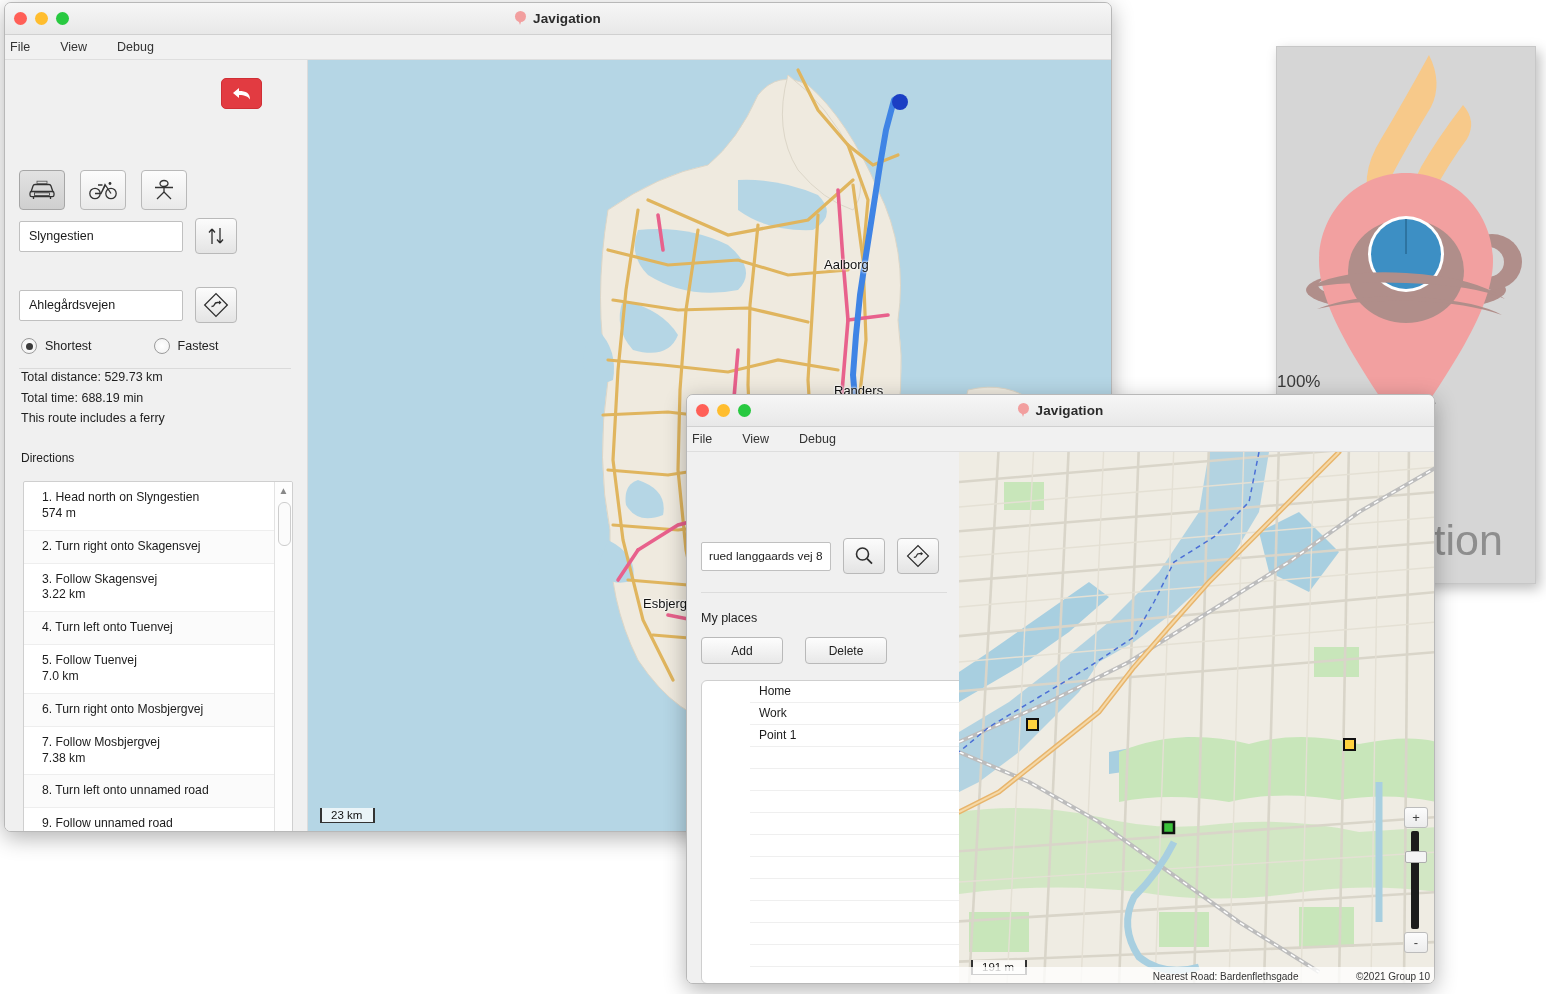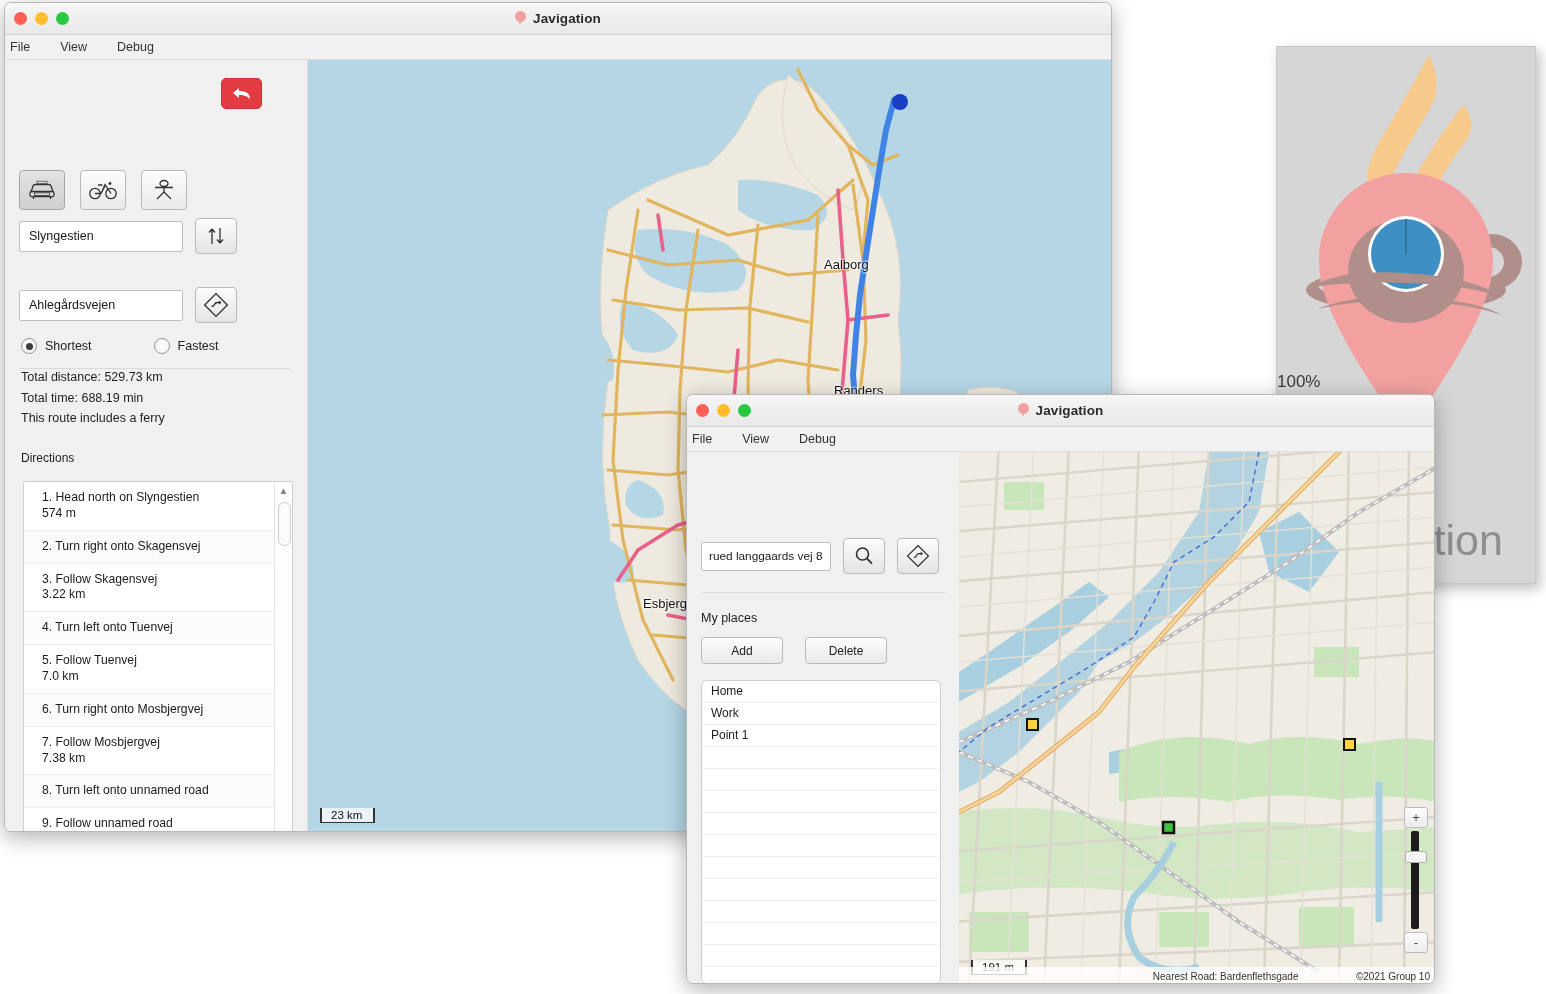--- a/index.html
+++ b/index.html
@@ -160,21 +160,21 @@
   .push-btn {
     min-width:54px; height:25px; padding:0 13px;
     border:1px solid #b9b9b9; border-radius:4px;
     background: linear-gradient(#fdfdfd,#e8e8e8);
     font-size:12px; color:#222; cursor:pointer;
     display:flex; align-items:center; justify-content:center;
     font-family:"Liberation Sans", sans-serif;
   }
   .places-list {
     position:absolute; left:14px; top:228px; width:238px; height:302px;
-    background:#fff; border:1px solid #cfcfcf; border-radius:6px; overflow:hidden;
+    background:#fff; border:1px solid #cfcfcf; border-radius:6px; overflow:hidden;padding-left:48px;
   }
   .place-row { height:21px; line-height:21px; padding-left:9px; font-size:12px; color:#1c1c1c; border-bottom:1px solid #efefef;}
   .place-row.filler { color:transparent; }
 
   .map2 { position:relative; flex:1; background:#efece3; overflow:hidden; }
 
   .zoomctl { position:absolute; right:8px; top:355px; width:22px; }
   .zbtn {
     width:22px; height:19px; border:1px solid #bcbcbc; border-radius:3px;
     background: linear-gradient(#fcfcfc,#ececec);

